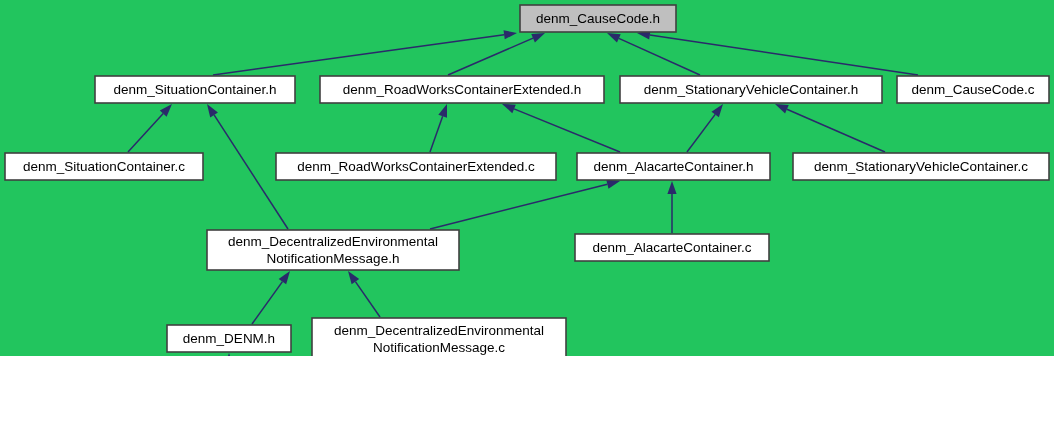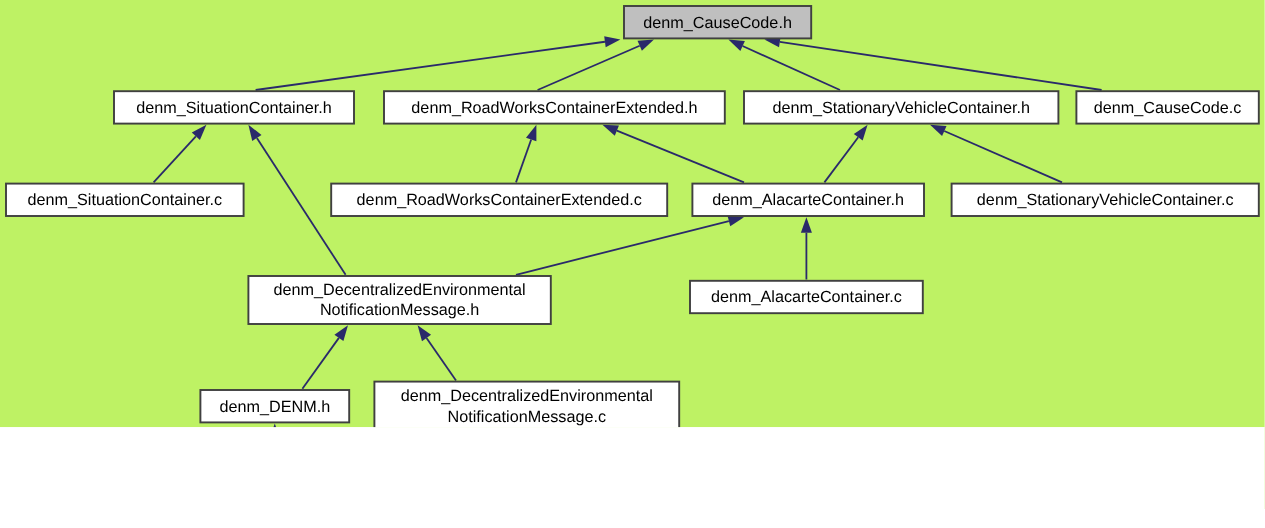--- a/index.html
+++ b/index.html
@@ -4,21 +4,21 @@
 <style>
   html, body {
     margin: 0;
     padding: 0;
     background: #ffffff;
   }
   #graph-root {
     position: relative;
     width: 1054px;
     height: 356px;
-    background: #bef264;
+    background: #22c55e;
     font-family: "Liberation Sans", sans-serif;
     overflow: hidden;
   }
   svg#graph-svg {
     position: absolute;
     left: 0;
     top: 0;
     width: 1054px;
     height: 440px;
   }

